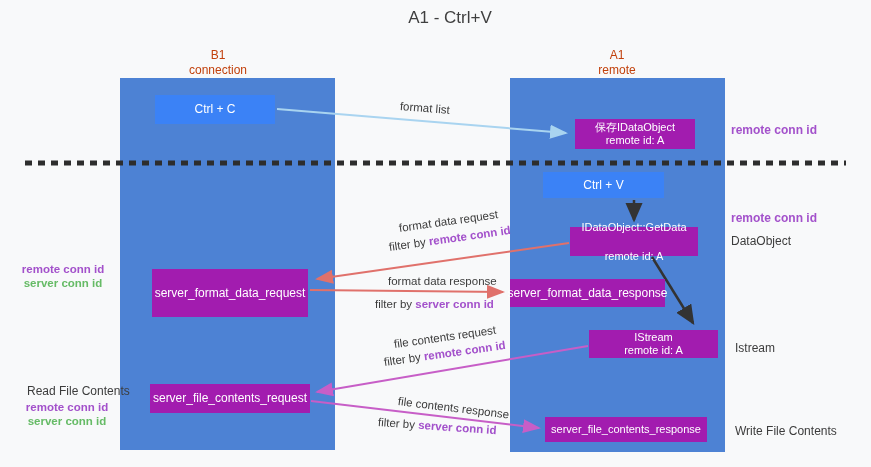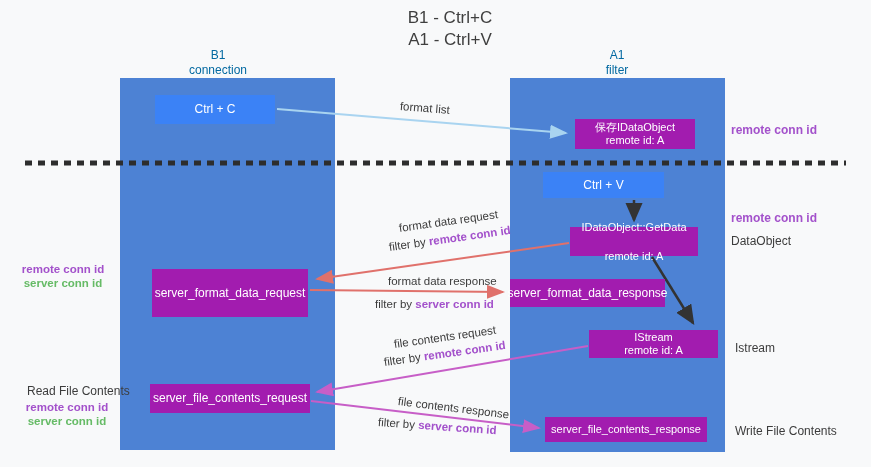--- a/index.html
+++ b/index.html
@@ -15,44 +15,43 @@
   .node {
     position:absolute; display:flex; flex-direction:column;
     align-items:center; justify-content:center;
     color:#ffffff; text-align:center; line-height:13px;
   }
   .green  { background:#3b82f6; }
   .orange { background:#a21caf; }
   .fs12 { font-size:12px; }
   .fs11 { font-size:11px; }
   .title { font-size:17px; line-height:22px; color:#3f3f3f; }
-  .hdr { font-size:12px; line-height:15px; color:#0369a1; }
+  .hdr { font-size:12px; line-height:15px; color:#c2410c; }
   .purple { color:#a351cb; font-weight:bold; }
   .greentxt { color:#66bb66; font-weight:bold; }
   .flowlbl { position:absolute; font-size:11.5px; white-space:nowrap; color:#3c3c3c; transform-origin:left center; }
   .sidelbl { position:absolute; font-size:12px; white-space:nowrap; }
   svg.overlay { position:absolute; left:0; top:0; pointer-events:none; }
 </style>
 </head>
 <body>
 
 <div class="canvas">
 
   <div class="abs title center" style="left:335px; top:7px; width:230px;">
-    <div>B1 - Ctrl+C</div>
     <div>A1 - Ctrl+V</div>
   </div>
 
   <div class="abs hdr center" style="left:158px; top:48px; width:120px;">
     <div>B1</div>
     <div>connection</div>
   </div>
   <div class="abs hdr center" style="left:557px; top:48px; width:120px;">
     <div>A1</div>
-    <div>filter</div>
+    <div>remote</div>
   </div>
 
   <div class="col" style="left:120px; top:78px; width:215px; height:372px;"></div>
   <div class="col" style="left:510px; top:78px; width:215px; height:374px;"></div>
 
   <svg class="overlay" width="871" height="467" viewBox="0 0 871 467">
     <defs>
       <marker id="mBlue" markerWidth="9" markerHeight="7" refX="8" refY="3.5" orient="auto">
           <path d="M0,0 L9,3.5 L0,7 z" fill="#a9d4f0"></path>
         </marker>

